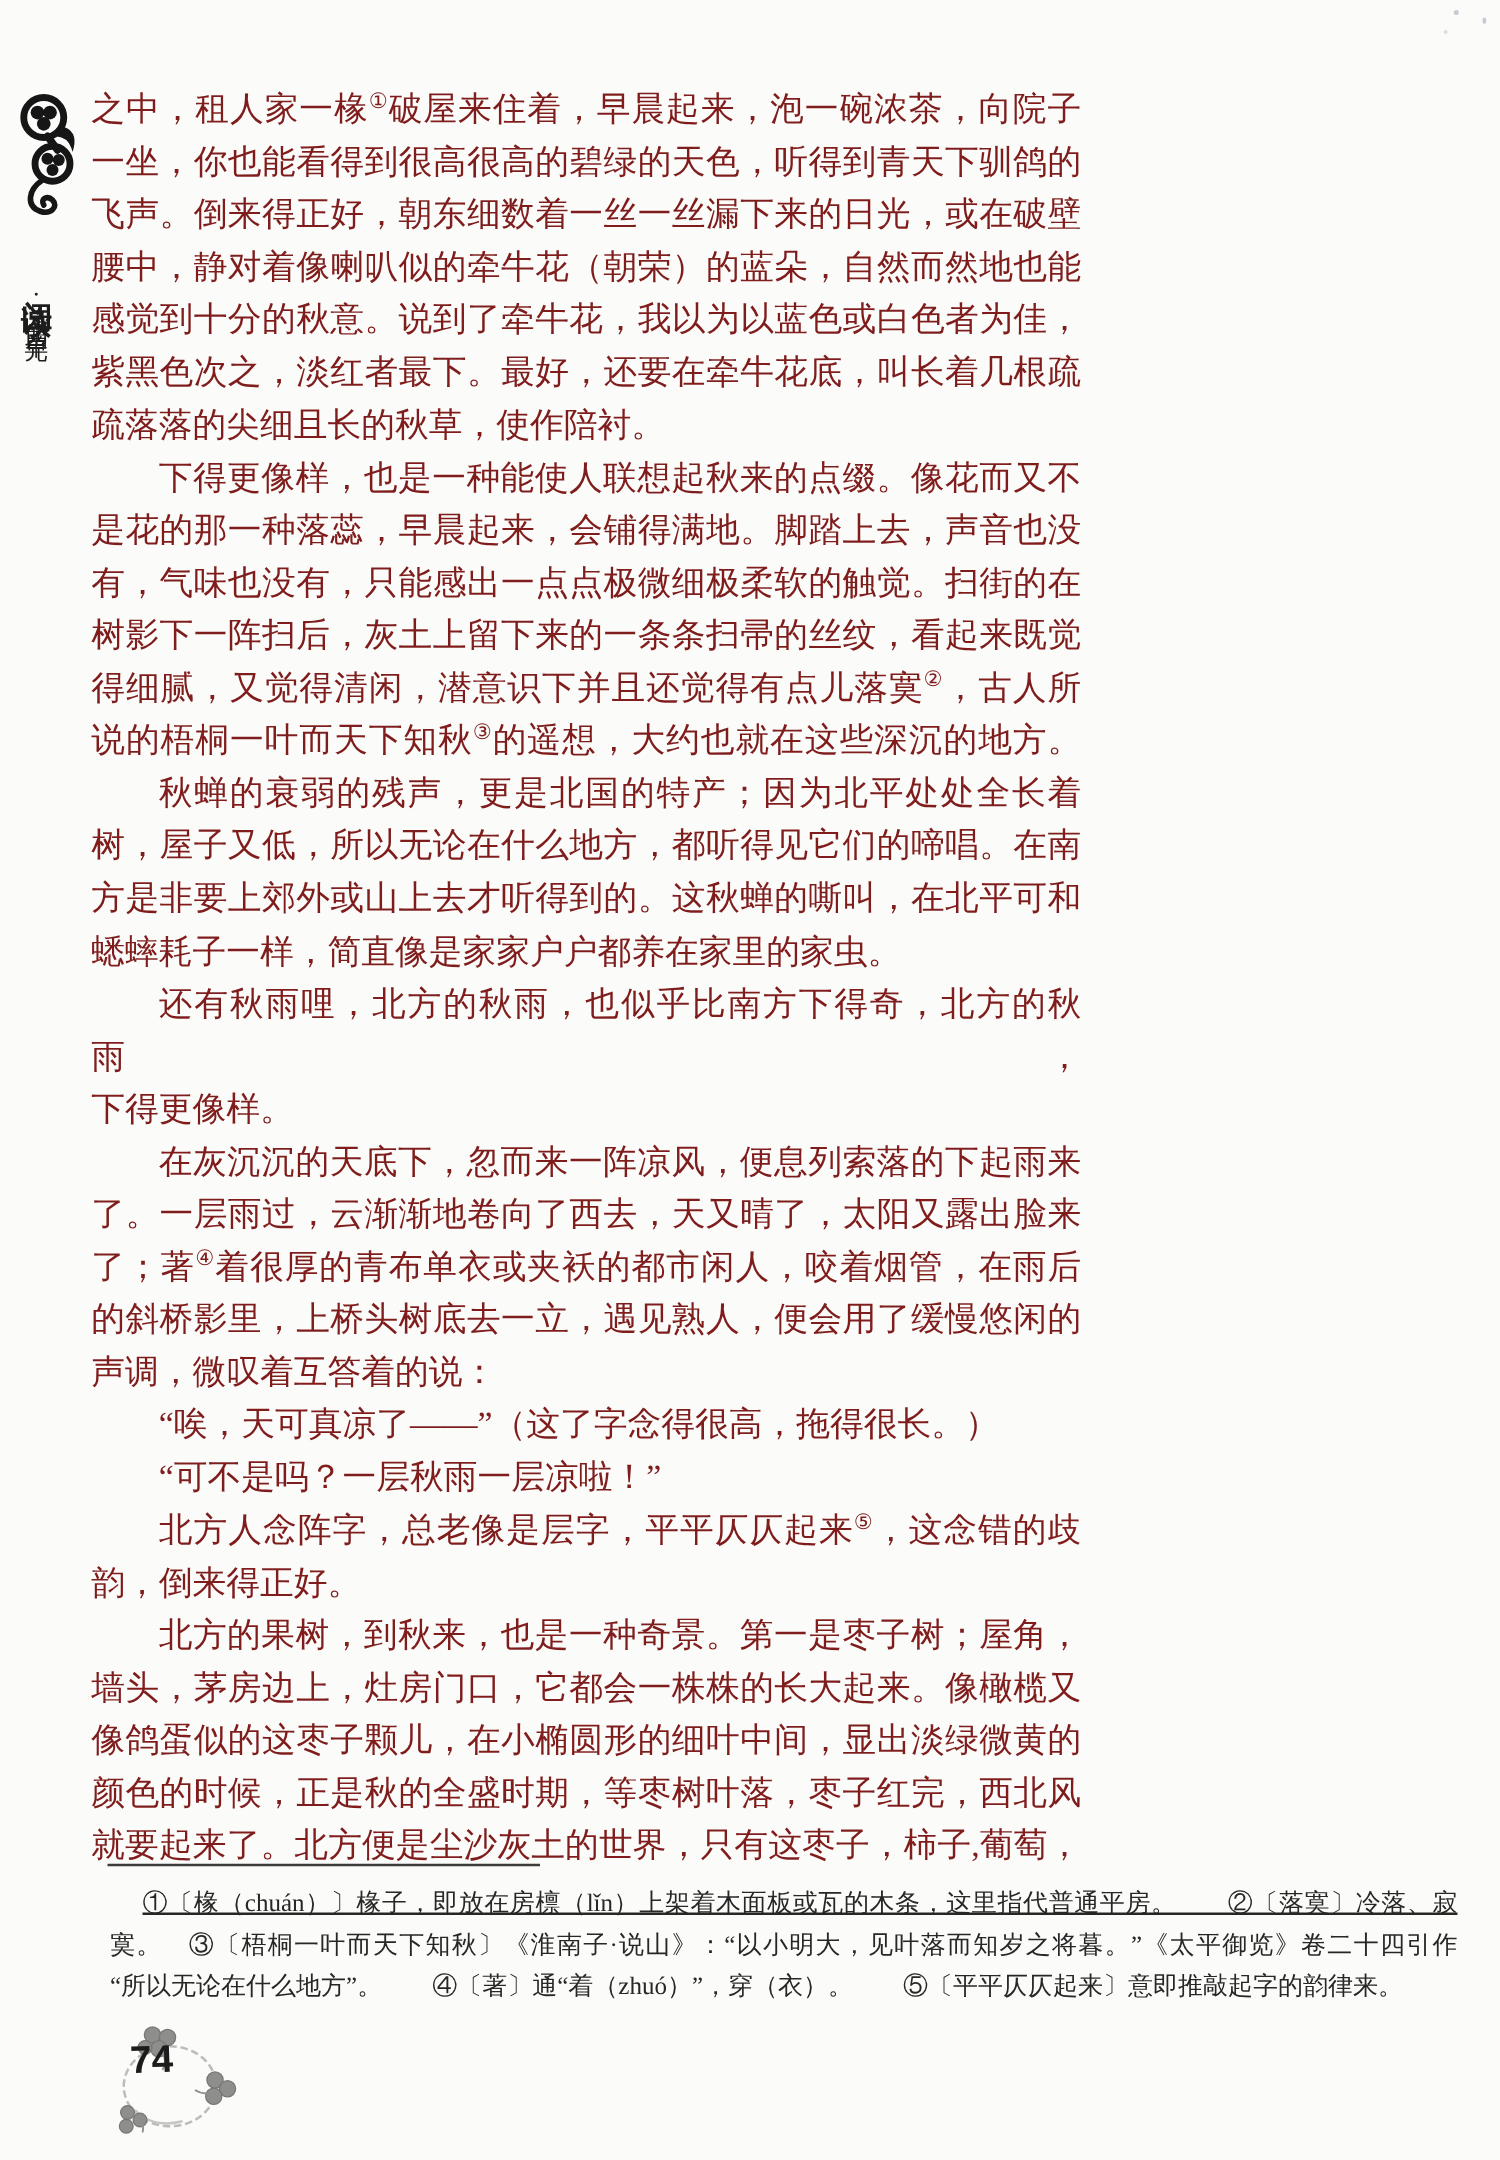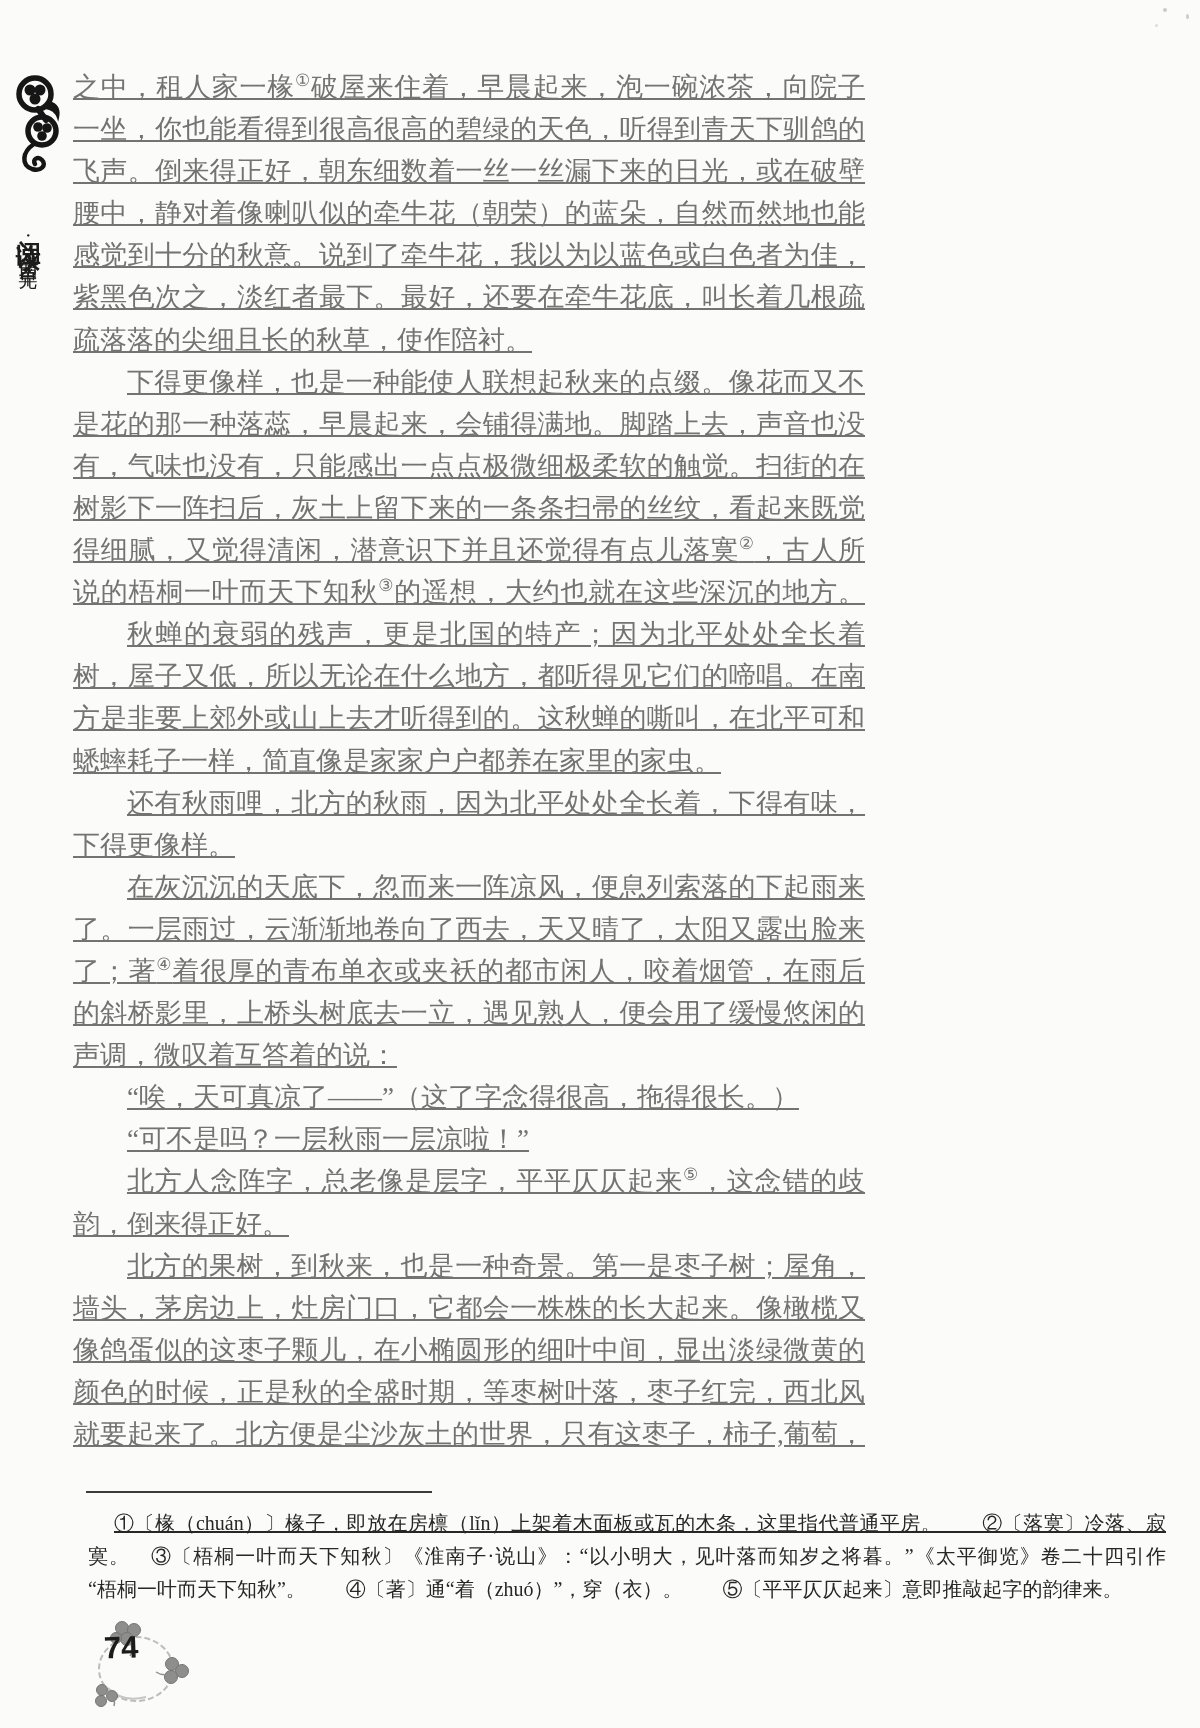--- a/index.html
+++ b/index.html
@@ -21,22 +21,21 @@
     white-space:nowrap;
     color:#1d1d1d;
   }
   .sidebar .sec{font-weight:bold;font-size:25px;letter-spacing:4px;}
   .sidebar .dot{font-size:20px;padding:4px 0;}
   .sidebar .unit{font-size:19px;letter-spacing:5px;}
   
   .body-text{
     position:absolute;left:73px;top:66px;width:792px;
     font-size:27px;line-height:42.1px;
-    color:#737373;
-    text-decoration:underline;
+    color:#7f1d1d;
   }
   .bline{min-height:42px;}
   .bline.just{text-align:justify;text-align-last:justify;}
   .bline.ind{text-indent:54px;}
   .bline sup{
     font-size:17px;
     vertical-align:super;
     line-height:0;
   }
   
@@ -100,21 +99,21 @@
       <div class="bline ind just">下得更像样，也是一种能使人联想起秋来的点缀。像花而又不</div>
       <div class="bline just">是花的那一种落蕊，早晨起来，会铺得满地。脚踏上去，声音也没</div>
       <div class="bline just">有，气味也没有，只能感出一点点极微细极柔软的触觉。扫街的在</div>
       <div class="bline just">树影下一阵扫后，灰土上留下来的一条条扫帚的丝纹，看起来既觉</div>
       <div class="bline just">得细腻，又觉得清闲，潜意识下并且还觉得有点儿落寞<sup>②</sup>，古人所</div>
       <div class="bline just">说的梧桐一叶而天下知秋<sup>③</sup>的遥想，大约也就在这些深沉的地方。</div>
       <div class="bline ind just">秋蝉的衰弱的残声，更是北国的特产；因为北平处处全长着</div>
       <div class="bline just">树，屋子又低，所以无论在什么地方，都听得见它们的啼唱。在南</div>
       <div class="bline just">方是非要上郊外或山上去才听得到的。这秋蝉的嘶叫，在北平可和</div>
       <div class="bline">蟋蟀耗子一样，简直像是家家户户都养在家里的家虫。</div>
-      <div class="bline ind just">还有秋雨哩，北方的秋雨，因为北平处处全长着，下得有味，</div>
+      <div class="bline ind just">还有秋雨哩，北方的秋雨，也似乎比南方下得奇，北方的秋雨，</div>
       <div class="bline">下得更像样。</div>
       <div class="bline ind just">在灰沉沉的天底下，忽而来一阵凉风，便息列索落的下起雨来</div>
       <div class="bline just">了。一层雨过，云渐渐地卷向了西去，天又晴了，太阳又露出脸来</div>
       <div class="bline just">了；著<sup>④</sup>着很厚的青布单衣或夹袄的都市闲人，咬着烟管，在雨后</div>
       <div class="bline just">的斜桥影里，上桥头树底去一立，遇见熟人，便会用了缓慢悠闲的</div>
       <div class="bline">声调，微叹着互答着的说：</div>
       <div class="bline ind">“唉，天可真凉了——”（这了字念得很高，拖得很长。）</div>
       <div class="bline ind">“可不是吗？一层秋雨一层凉啦！”</div>
       <div class="bline ind just">北方人念阵字，总老像是层字，平平仄仄起来<sup>⑤</sup>，这念错的歧</div>
       <div class="bline">韵，倒来得正好。</div>
@@ -122,21 +121,21 @@
       <div class="bline just">墙头，茅房边上，灶房门口，它都会一株株的长大起来。像橄榄又</div>
       <div class="bline just">像鸽蛋似的这枣子颗儿，在小椭圆形的细叶中间，显出淡绿微黄的</div>
       <div class="bline just">颜色的时候，正是秋的全盛时期，等枣树叶落，枣子红完，西北风</div>
       <div class="bline just">就要起来了。北方便是尘沙灰土的世界，只有这枣子，柿子,葡萄，</div>
     </div>
 
   <div class="footnote-rule"></div>
   <div class="footnotes">
       <div class="fline ind just">①〔椽（chuán）〕椽子，即放在房檩（lǐn）上架着木面板或瓦的木条，这里指代普通平房。　　②〔落寞〕冷落、寂</div>
       <div class="fline just">寞。　③〔梧桐一叶而天下知秋〕《淮南子·说山》：“以小明大，见叶落而知岁之将暮。”《太平御览》卷二十四引作</div>
-      <div class="fline">“梧桐一叶而天下知秋”。　　④〔著〕通“着（zhuó）”，穿（衣）。　　⑤〔平平仄仄起来〕意即推敲起字的韵律来。</div>
+      <div class="fline">“所以无论在什么地方”。　　④〔著〕通“着（zhuó）”，穿（衣）。　　⑤〔平平仄仄起来〕意即推敲起字的韵律来。</div>
     </div>
 
   <div class="pagenum-wrap">
     <svg width="124" height="98" viewBox="0 0 124 98" aria-hidden="true">
       <ellipse cx="56" cy="53" rx="37" ry="32" fill="none" stroke="#bcbcba" stroke-width="2" stroke-dasharray="6 3"></ellipse>
       <path d="M28 72 q14 15 38 9" fill="none" stroke="#c6c6c4" stroke-width="2"></path>
       <g fill="#8e8e8c" stroke="#767674" stroke-width="1">
         <circle cx="42" cy="12" r="6.5"></circle>
           <circle cx="54" cy="14" r="6.5"></circle>
           <circle cx="47" cy="23" r="6.5"></circle>

